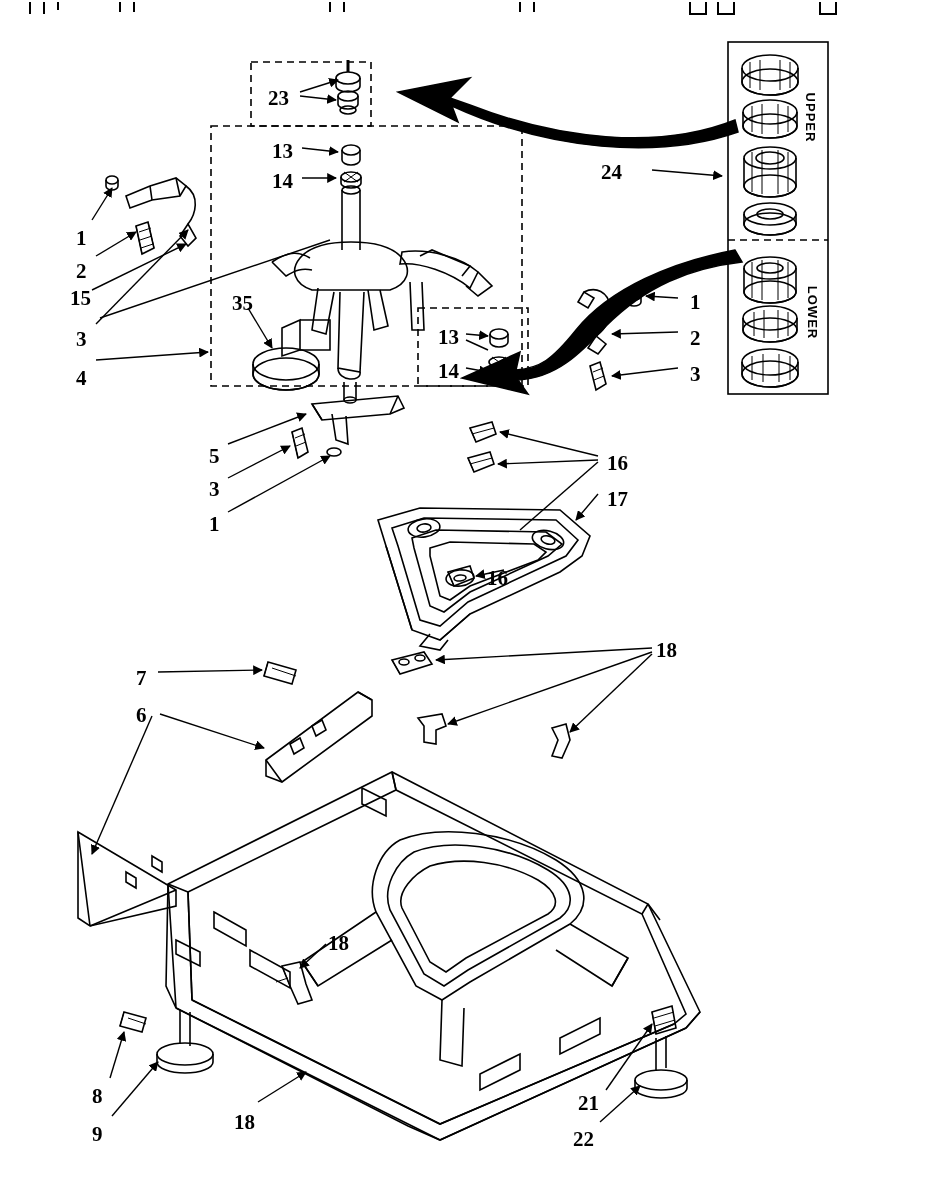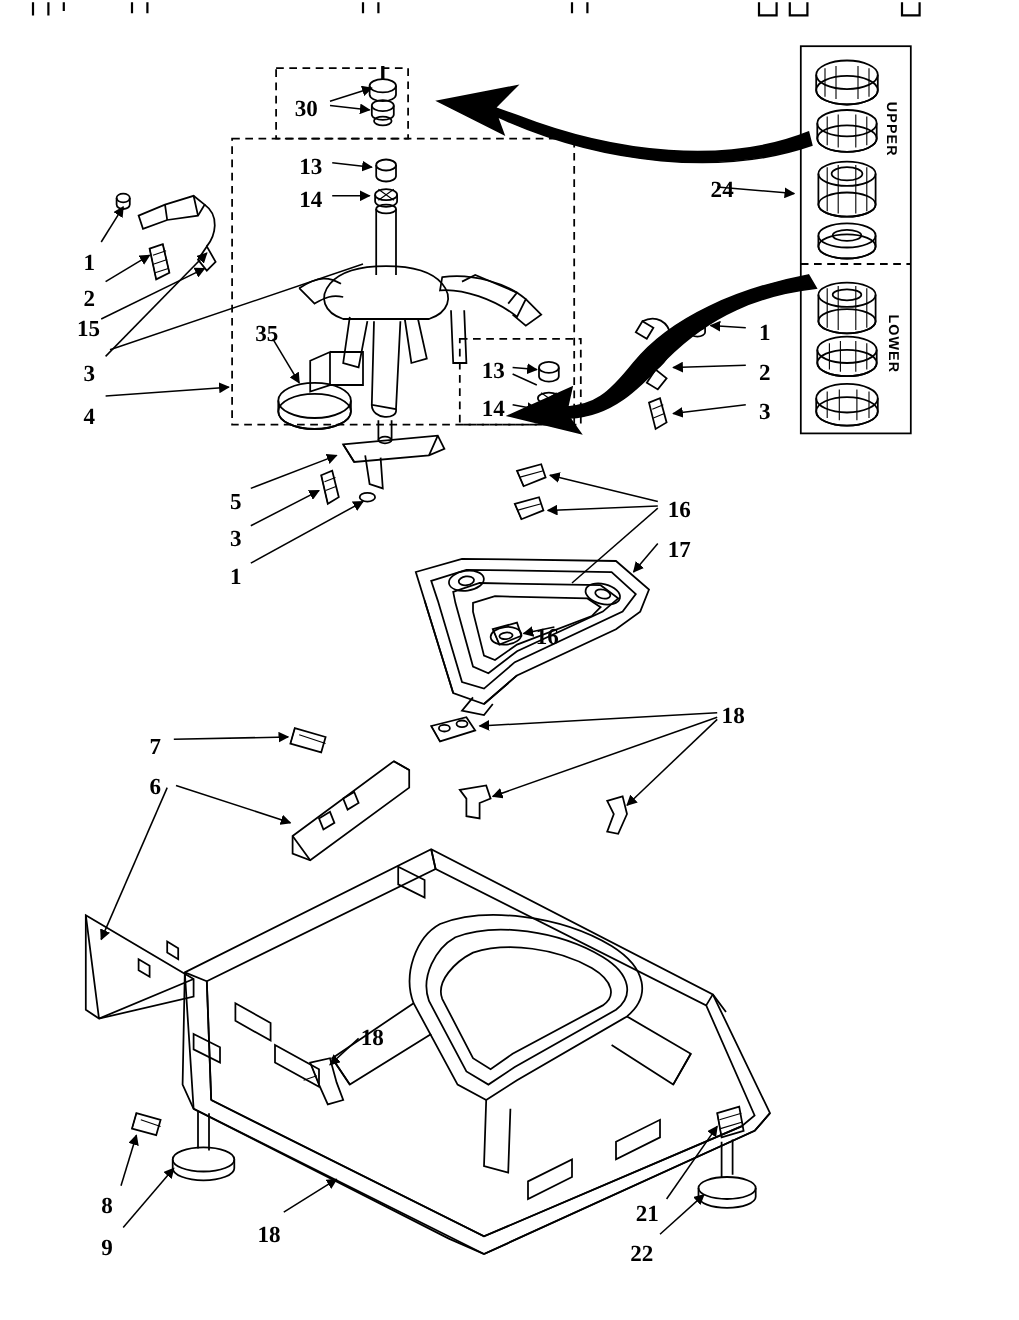--- a/index.html
+++ b/index.html
@@ -371,24 +371,24 @@
         <path d="M112 1116 L158 1062" marker-end="url(#arrow)"></path>
 
         <path d="M258 1102 L306 1072" marker-end="url(#arrow)"></path>
 
         <path d="M606 1090 L652 1024" marker-end="url(#arrow)"></path>
         <path d="M600 1122 L640 1086" marker-end="url(#arrow)"></path>
       </g>
     </g>
   </svg>
 
-  <div class="callout" style="left:268px; top:88px;">30</div>
+  <div class="callout" style="left:268px; top:88px;">23</div>
   <div class="callout" style="left:272px; top:141px;">13</div>
   <div class="callout" style="left:272px; top:171px;">14</div>
-  <div class="callout" style="left:646px; top:162px;">24</div>
+  <div class="callout" style="left:601px; top:162px;">24</div>
   <div class="callout" style="left:76px; top:228px;">1</div>
   <div class="callout" style="left:76px; top:261px;">2</div>
   <div class="callout" style="left:70px; top:288px;">15</div>
   <div class="callout" style="left:76px; top:329px;">3</div>
   <div class="callout" style="left:76px; top:368px;">4</div>
   <div class="callout" style="left:232px; top:293px;">35</div>
   <div class="callout" style="left:690px; top:292px;">1</div>
   <div class="callout" style="left:690px; top:328px;">2</div>
   <div class="callout" style="left:690px; top:364px;">3</div>
   <div class="callout" style="left:438px; top:327px;">13</div>

